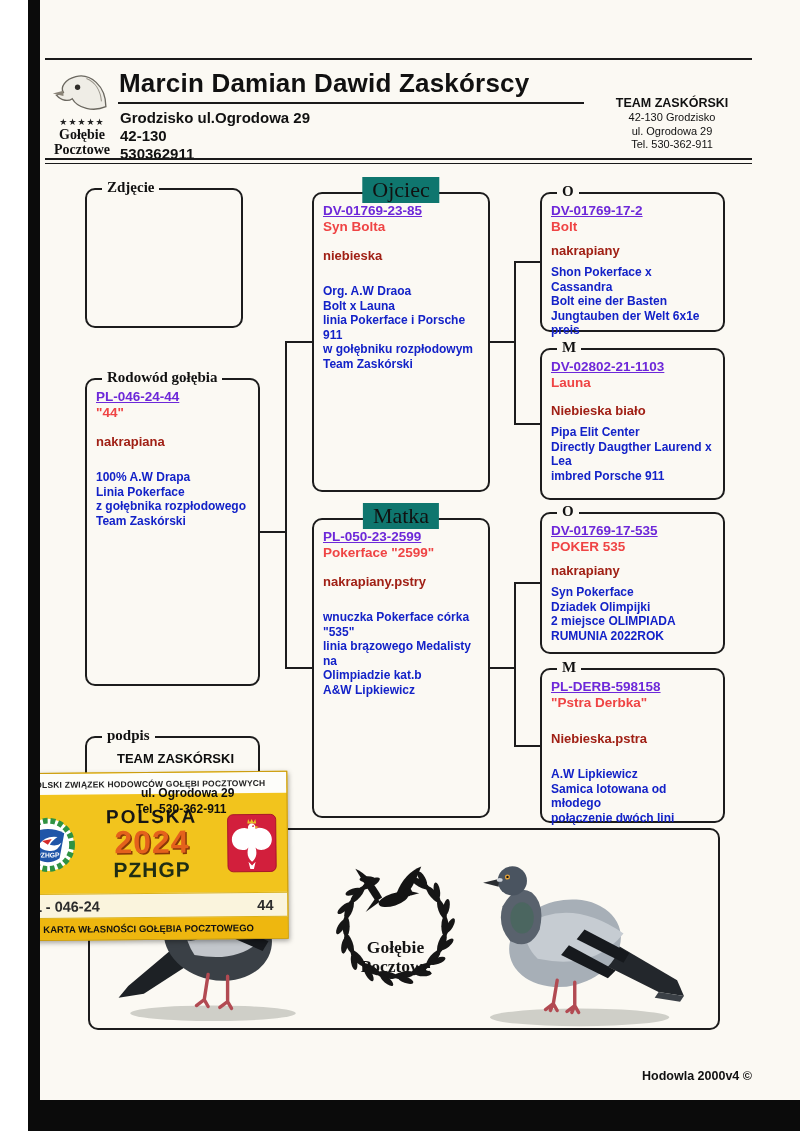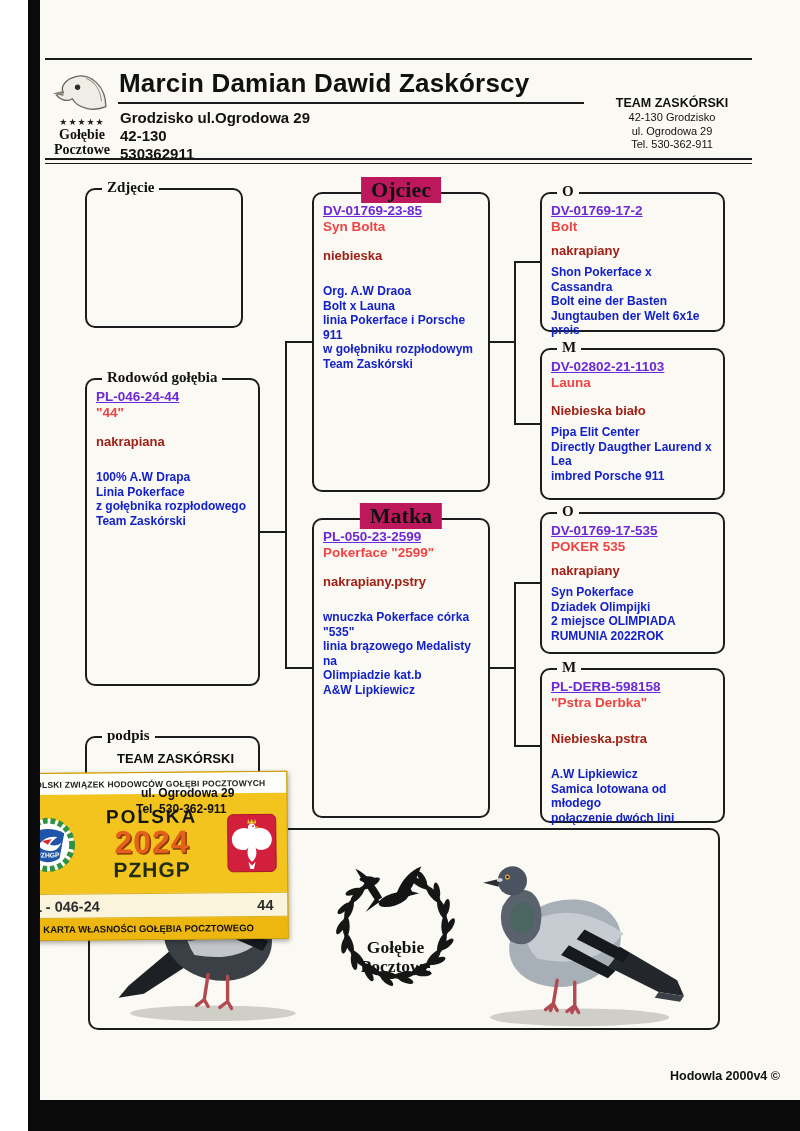--- a/index.html
+++ b/index.html
@@ -21,22 +21,22 @@
   .hdr-underline{left:118px;top:102px;width:466px;height:2px}
   .hdr-addr{position:absolute;left:120px;top:109px;font-size:15px;font-weight:bold;line-height:18px}
   .hdr-team{position:absolute;left:592px;top:96px;width:160px;text-align:center}
   .hdr-team .tname{font-size:12.5px;font-weight:bold;line-height:15px}
   .hdr-team .tline{font-size:11px;line-height:13.5px}
 
   
   .pbox{position:absolute;border:2px solid #1c1c1c;border-radius:10px}
   .blabel{position:absolute;top:-11px;left:15px;background:#fbf9f3;padding:0 5px;
           font-family:"Liberation Serif",serif;font-weight:bold;font-size:15px;white-space:nowrap}
-  .btitle{position:absolute;top:-17px;left:50%;transform:translateX(-50%);background:#be185d;
-          padding:0 10px;font-family:"Liberation Serif",serif;font-weight:bold;font-size:22px;white-space:nowrap}
+  .btitle{position:absolute;top:-17px;left:50%;transform:translateX(-50%);background:#0f766e;
+          padding:0 10px;font-family:"Liberation Serif",serif;font-weight:normal;font-size:22px;white-space:nowrap}
   .bcontent{padding:9px 9px 0 9px}
   .ring{font-size:13.5px;font-weight:bold;text-decoration:underline;color:#6d28d9;line-height:16px}
   .gname{font-size:13.5px;font-weight:bold;color:#ef4444;line-height:16px}
   .ccolor{font-size:13px;font-weight:bold;color:#a02015;margin-top:13px;line-height:15px}
   .cdesc{margin-top:21px;font-size:12px;font-weight:bold;color:#1322c8}
   .cdesc div{line-height:14.5px}
 
   .hline,.vline{position:absolute;background:#1c1c1c}
 
   
@@ -62,21 +62,21 @@
              font-size:14.5px;font-weight:bold;color:#2c2c2c}
   .card-bottom{height:21px;background:#eeb70f;display:flex;align-items:center;justify-content:center;
                font-size:9.5px;font-weight:bold;color:#111;white-space:nowrap}
 
   
   .overprint{position:absolute;z-index:6;font-weight:bold;color:#0d0d0d;white-space:nowrap}
   .op1{left:117px;top:751px;font-size:13px}
   .op2{left:141px;top:786px;font-size:12px}
   .op3{left:136px;top:802px;font-size:12px}
 
-  .footer{position:absolute;left:584px;top:1069px;width:196px;text-align:right;font-size:12.5px;font-weight:600}
+  .footer{position:absolute;left:556px;top:1069px;width:196px;text-align:right;font-size:12.5px;font-weight:600}
 </style>
 </head>
 <body>
 
 <div class="edge-white"></div>
 <div class="edge-left"></div>
 <div class="edge-bottom"></div>
 
 <div class="rule" style="left:45px;top:58px;width:707px;height:2px"></div>
 

